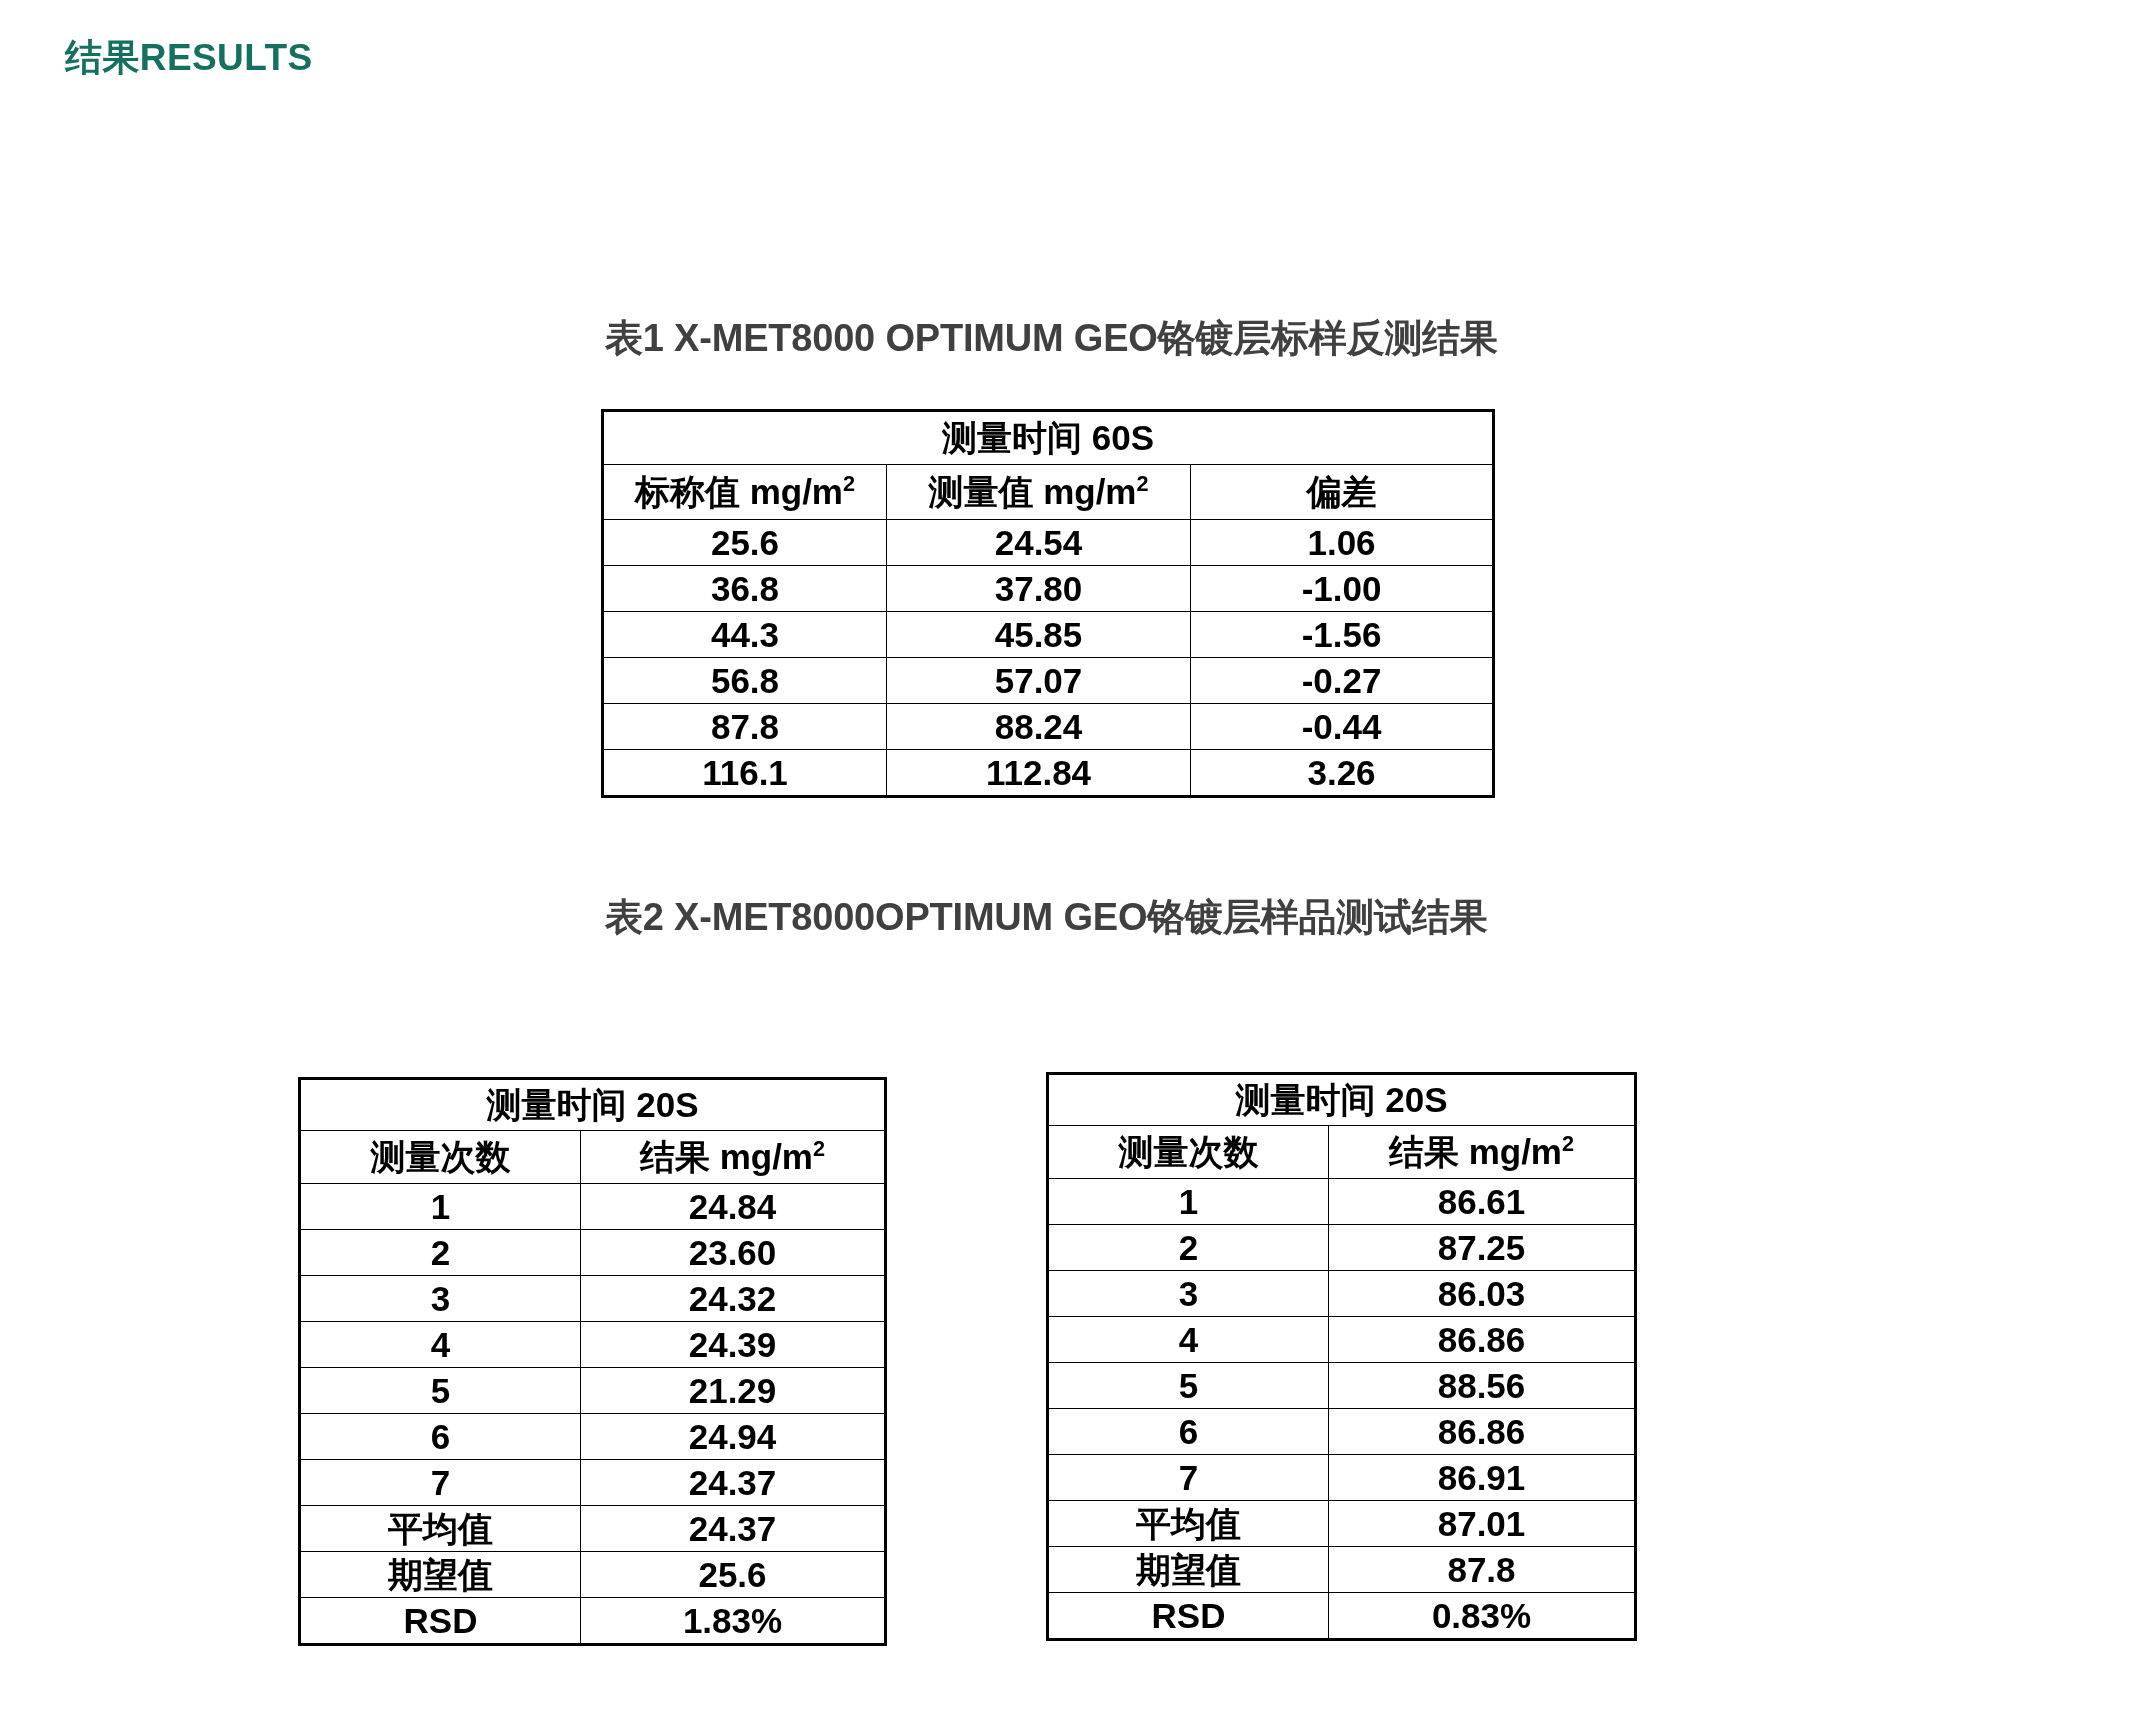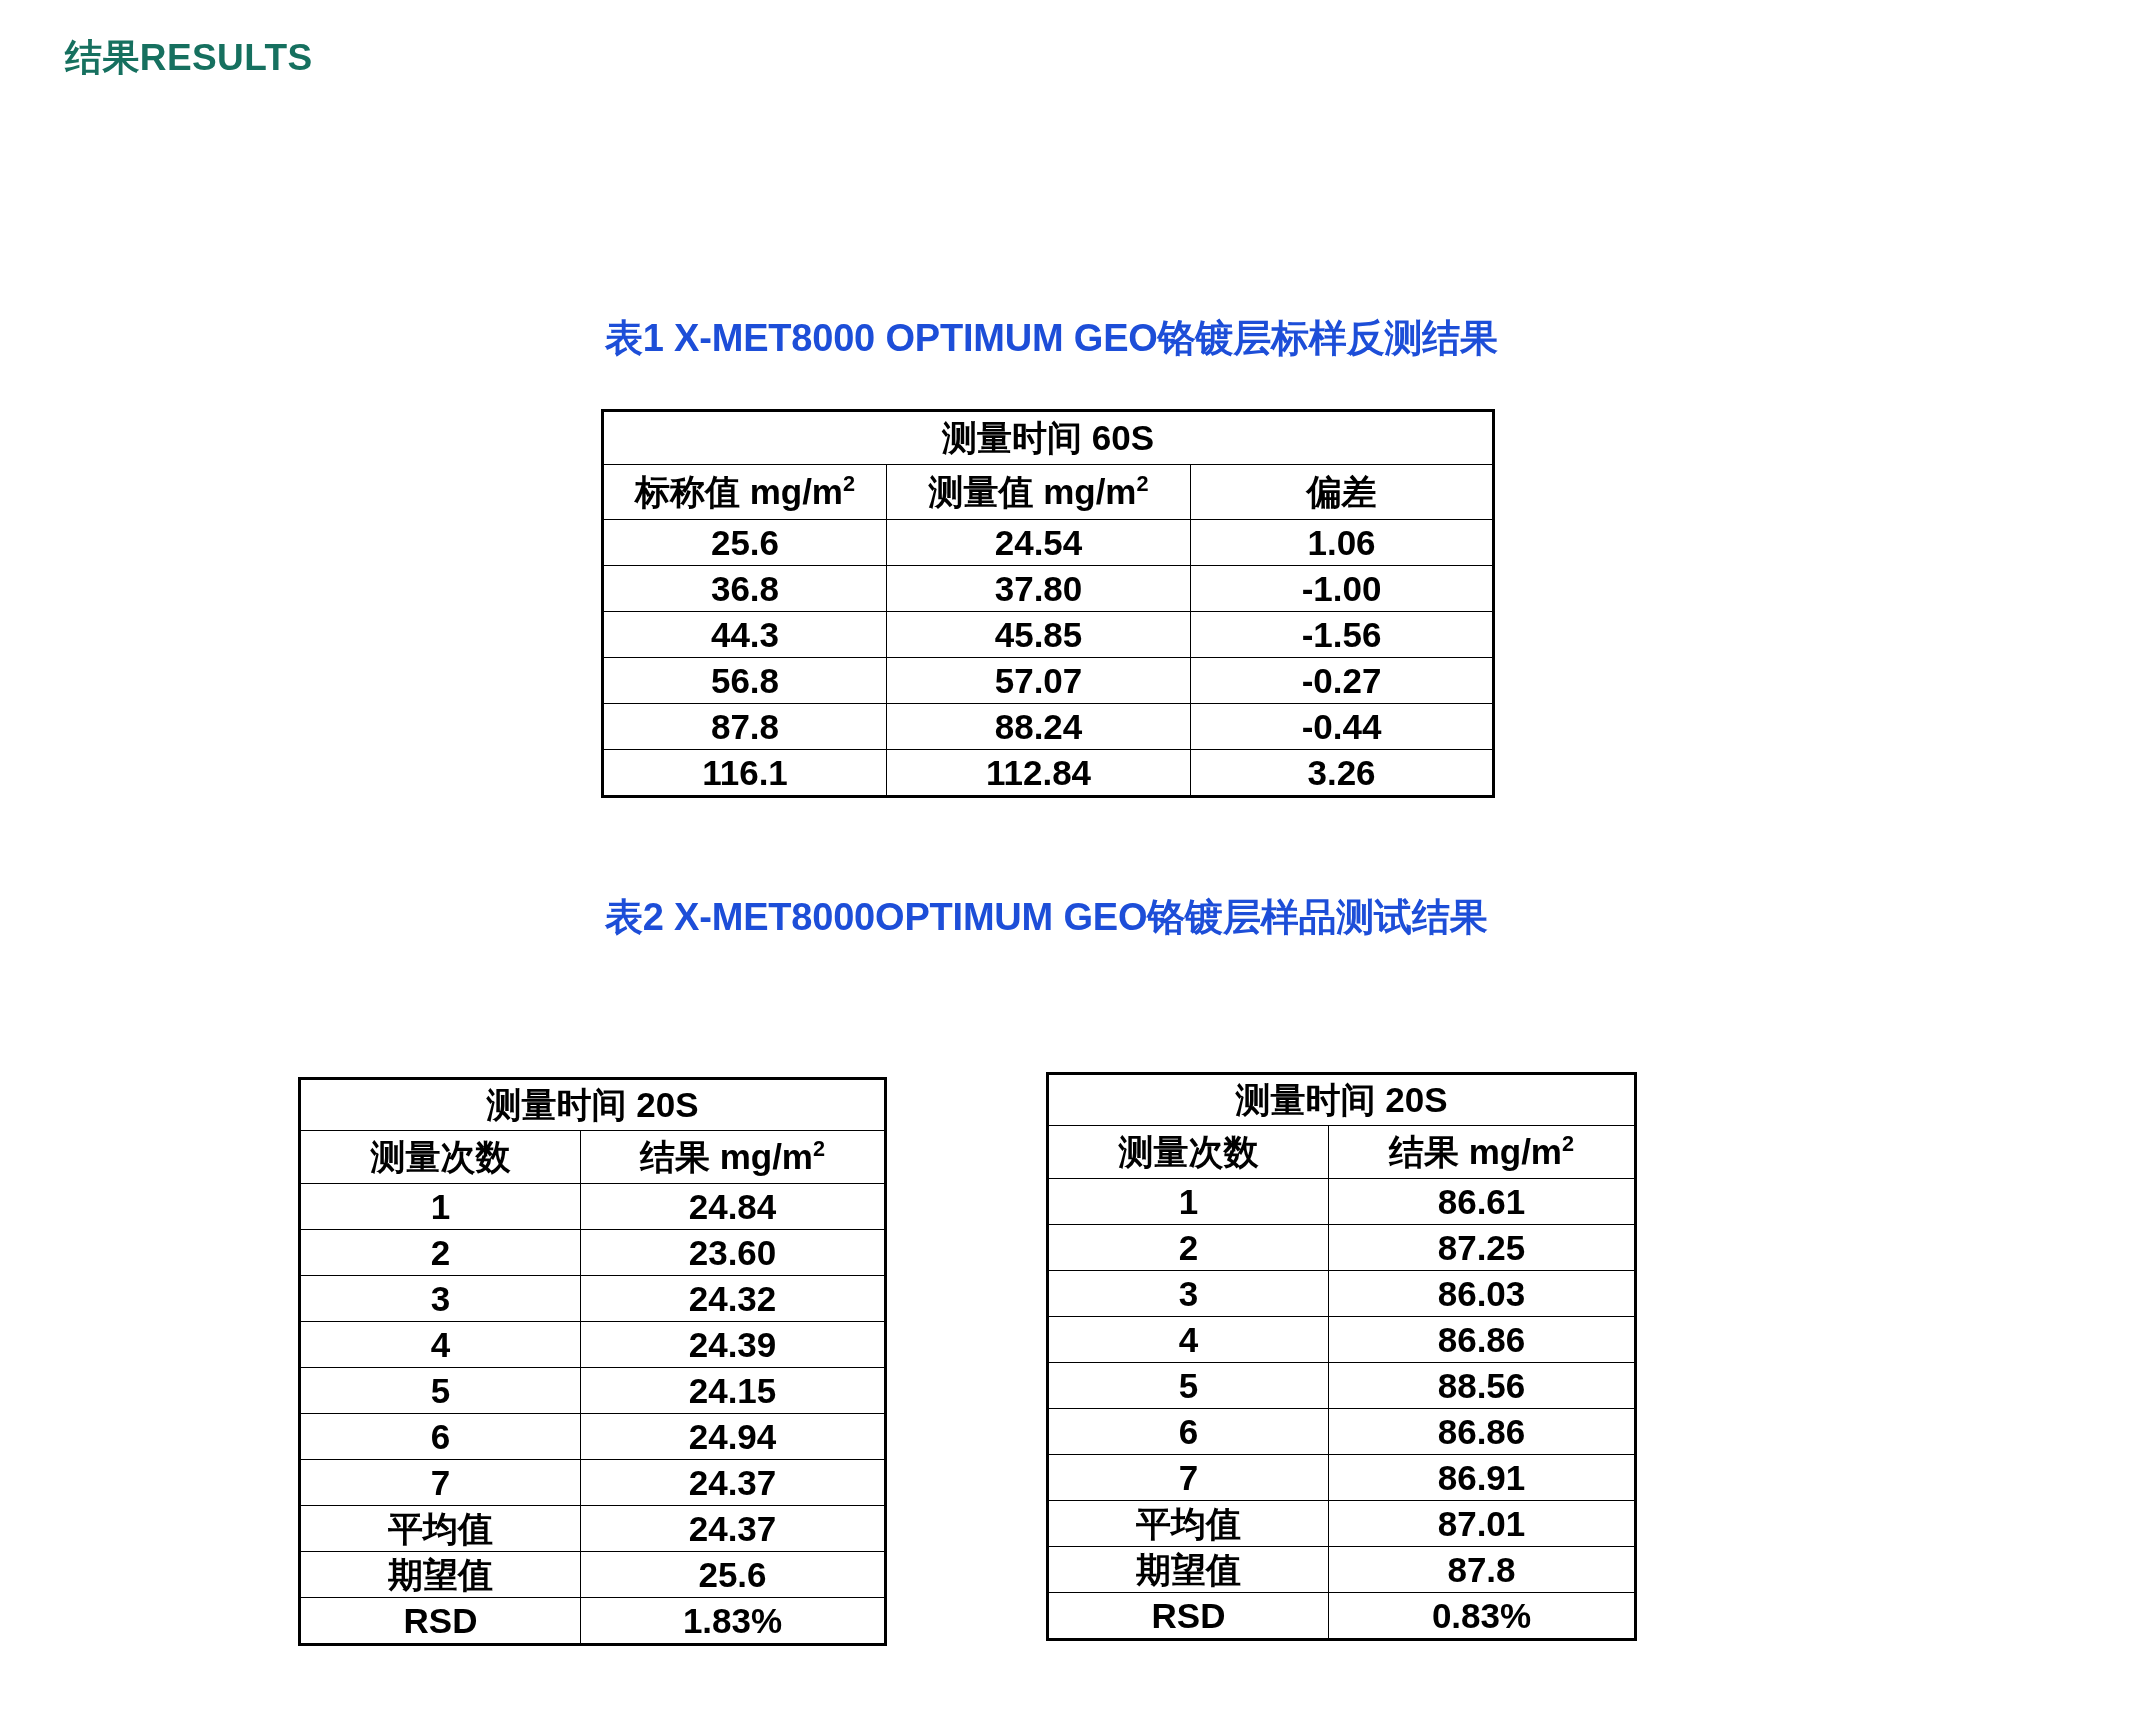--- a/index.html
+++ b/index.html
@@ -32,21 +32,21 @@
     letter-spacing: 0.4px;
     color: #16705f;
     white-space: nowrap;
   }
 
   
   .table-caption {
     position: absolute;
     font-size: 38px;
     font-weight: bold;
-    color: #1d4ed8;
+    color: #404040;
     white-space: nowrap;
     letter-spacing: -0.2px;
   }
   #caption-1 { left: 605px; top: 313px; }
   #caption-2 { left: 605px; top: 892px; }
 
   
   table.data-table {
     position: absolute;
     border-collapse: collapse;
@@ -184,21 +184,21 @@
       <tr>
         <td class="outer-left">3</td>
         <td class="outer-right">24.32</td>
       </tr>
       <tr>
         <td class="outer-left">4</td>
         <td class="outer-right">24.39</td>
       </tr>
       <tr>
         <td class="outer-left">5</td>
-        <td class="outer-right">24.15</td>
+        <td class="outer-right">21.29</td>
       </tr>
       <tr>
         <td class="outer-left">6</td>
         <td class="outer-right">24.94</td>
       </tr>
       <tr>
         <td class="outer-left">7</td>
         <td class="outer-right">24.37</td>
       </tr>
       <tr>

